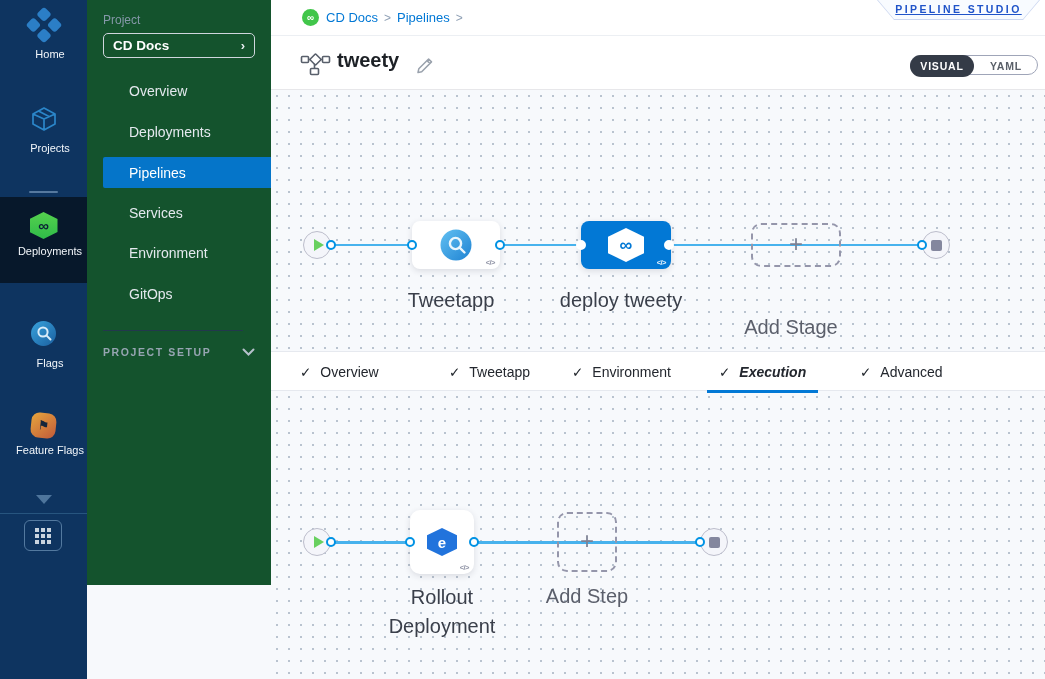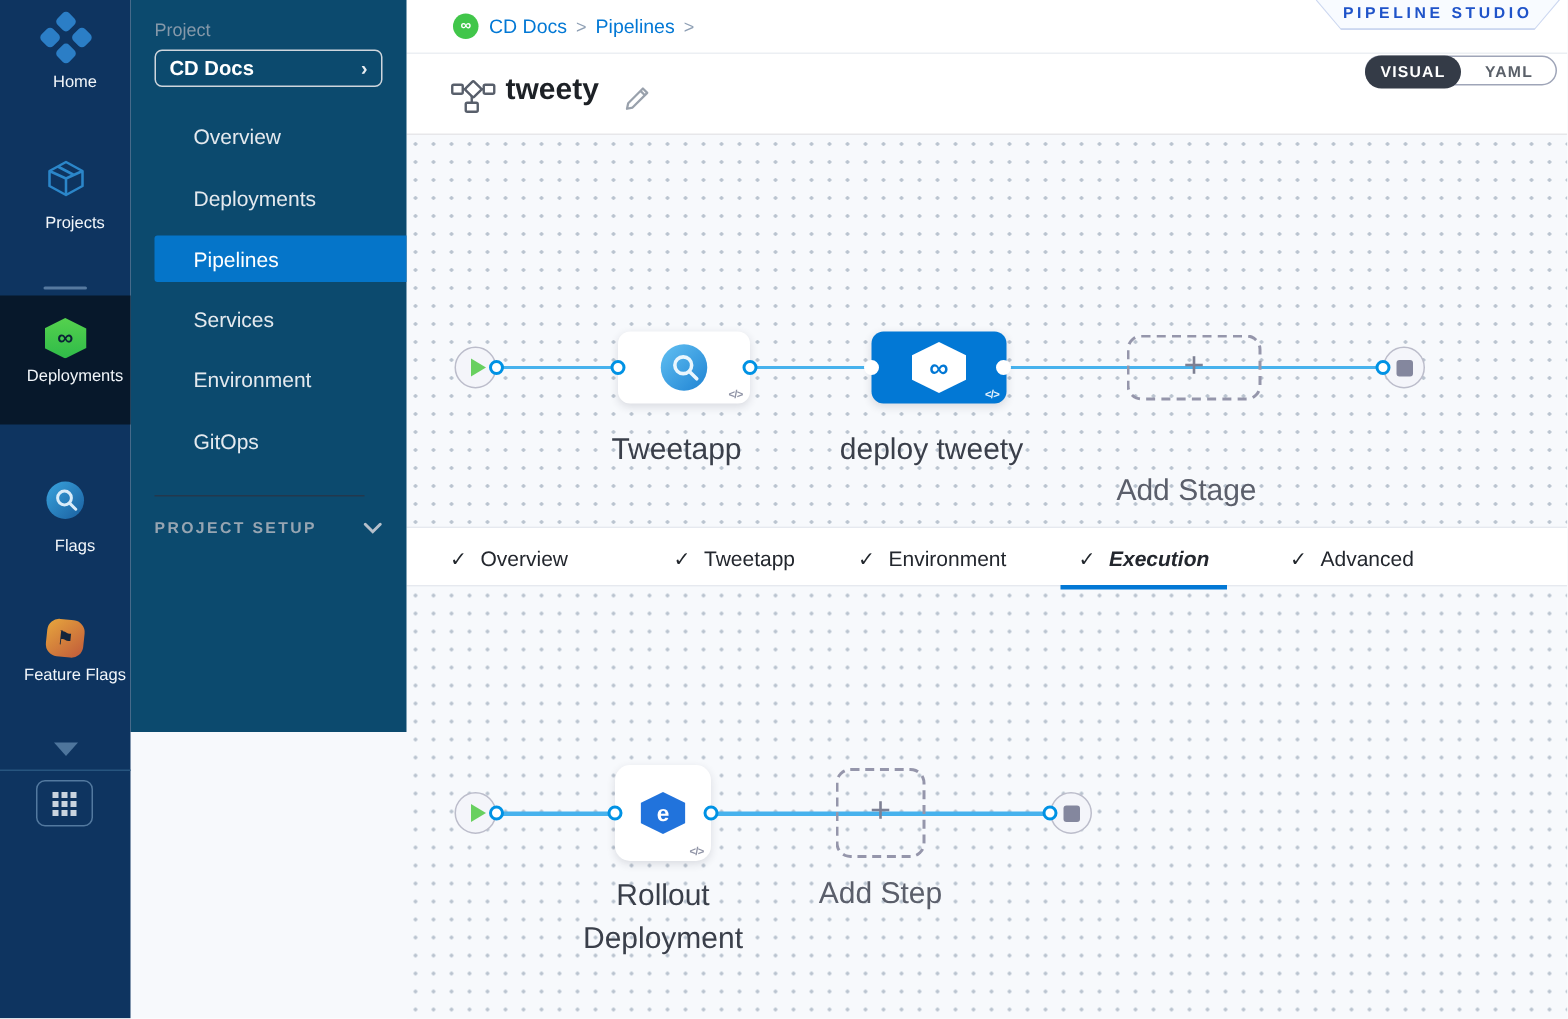--- a/index.html
+++ b/index.html
@@ -25,21 +25,21 @@
   .rail-divider { position:absolute; left:29px; top:191px; width:29px; height:2px; background:#56799f; border-radius:1px; }
   .rail-caret { position:absolute; left:36px; top:495px; width:0; height:0;
     border-left:8px solid transparent; border-right:8px solid transparent; border-top:9px solid #4e759c; cursor:pointer; }
   .rail-bottom { position:absolute; left:0; top:513px; width:87px; height:166px; border-top:1px solid #27557f; }
   .grid-btn { position:absolute; left:24px; top:6px; width:38px; height:31px; border:1px solid #53799f;
     border-radius:6px; display:flex; align-items:center; justify-content:center; cursor:pointer; }
   .grid-ico { display:grid; grid-template-columns:repeat(3,4px); grid-gap:2px; }
   .grid-ico i { width:4px; height:4px; background:#c9d4df; }
 
   
-  .sidebar { position:absolute; left:87px; top:0; width:184px; height:488px; background:#0c4a6e; z-index:20; }
+  .sidebar { position:absolute; left:87px; top:0; width:184px; height:585px; background:#14532d; z-index:20; }
   .proj-label { position:absolute; left:16px; top:13px; font-size:12px; color:#8598a9; }
   .proj-select { position:absolute; left:16px; top:33px; width:152px; height:25px; border:1px solid #cfd6dd;
     border-radius:5px; display:flex; align-items:center; justify-content:space-between; padding:0 9px; cursor:pointer; }
   .proj-select .nm { color:#fff; font-size:13.5px; font-weight:700; }
   .proj-select .ch { color:#e8edf2; font-size:13px; font-weight:700; }
   .menu { position:absolute; left:0; top:71px; width:184px; }
   .menu-item { height:40.5px; display:flex; align-items:center; padding-left:42px; color:#e4e9ee;
     font-size:14px; cursor:pointer; }
   .menu-item.active { margin-left:16px; padding-left:26px; background:#0575c9; color:#fff; border-radius:2px 0 0 2px; height:31px; margin-top:5px; margin-bottom:4.5px; }
   .side-divider { position:absolute; left:16px; top:330px; width:140px; height:1px; background:#23384d; }
@@ -55,28 +55,28 @@
     color:#fff; font-size:10px; font-weight:700; display:flex; align-items:center; justify-content:center; }
   .crumbs { position:absolute; left:55px; top:10px; font-size:13px; font-weight:500; }
   .crumbs a { color:#0278d5; text-decoration:none; cursor:pointer; }
   .crumbs .sep { color:#8fa0b5; margin:0 6px; font-size:12px; }
 
   .studio-badge-outer { position:absolute; top:0; right:5px; width:163px; height:20px; background:#ccd7f0;
     clip-path:polygon(0 0,100% 0,calc(100% - 17px) 100%,17px 100%); z-index:5; }
   .studio-badge-inner { position:absolute; inset:0 0 1px 0; background:#f8fbff;
     clip-path:polygon(1px 0,calc(100% - 1px) 0,calc(100% - 17px) 100%,17px 100%);
     display:flex; align-items:center; justify-content:center; }
-  .studio-badge-inner span { color:#1f53c9; font-size:10.5px; font-weight:700; letter-spacing:2.4px; padding-bottom:2px; }
+  .studio-badge-inner span { color:#1f53c9; font-size:10.5px; font-weight:700; letter-spacing:2.4px; padding-bottom:2px;text-decoration:underline; }
 
   .title-row { position:absolute; left:0; top:36px; width:774px; height:54px; background:#fff; border-bottom:1px solid #e7e7ea; }
   .pipe-ico { position:absolute; left:29px; top:16px; }
   .pipe-name { position:absolute; left:66px; top:13px; font-size:20px; font-weight:700; color:#1d2126; }
   .pencil { position:absolute; left:143px; top:18px; cursor:pointer; }
 
-  .toggle { position:absolute; right:7px; top:1px; width:128px; height:20px; border:1px solid #9fa5b8;
+  .toggle { position:absolute; right:7px; top:19px; width:128px; height:20px; border:1px solid #9fa5b8;
     border-radius:11px; background:#fff; }
   .toggle .seg-visual { position:absolute; left:-1px; top:-1px; width:64px; height:22px; background:#343b47;
     border-radius:11px; color:#fff; font-size:10.5px; font-weight:700; letter-spacing:0.8px;
     display:flex; align-items:center; justify-content:center; cursor:pointer; }
   .toggle .seg-yaml { position:absolute; right:0; top:0; width:62px; height:20px; color:#5a6069;
     font-size:10.5px; font-weight:700; letter-spacing:0.8px; display:flex; align-items:center; justify-content:center; cursor:pointer; }
 
   .canvas { position:absolute; left:0; width:774px; background:#f7f9fc;
     background-image:radial-gradient(#b9c3cf 1px, transparent 1.4px); background-size:12px 12px; }
   .canvas1 { top:90px; height:261px; }

